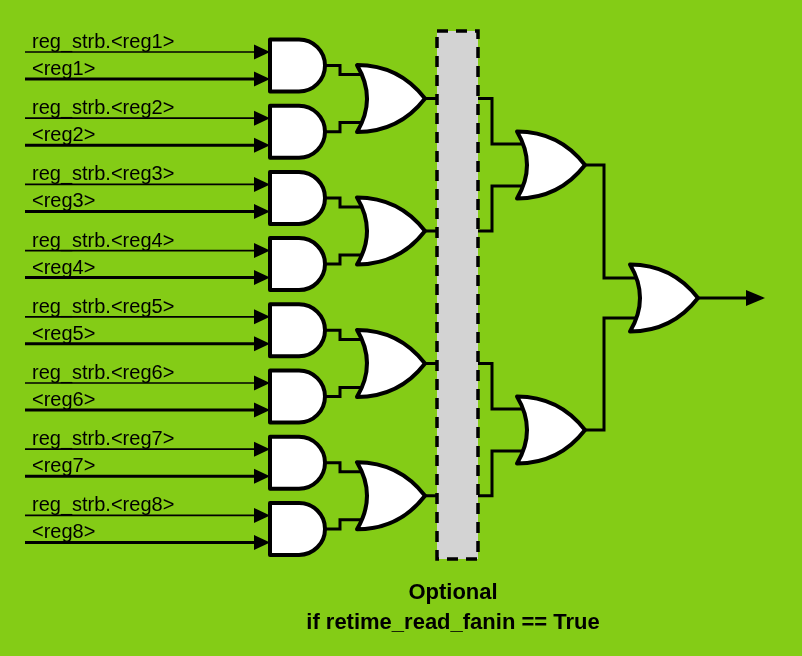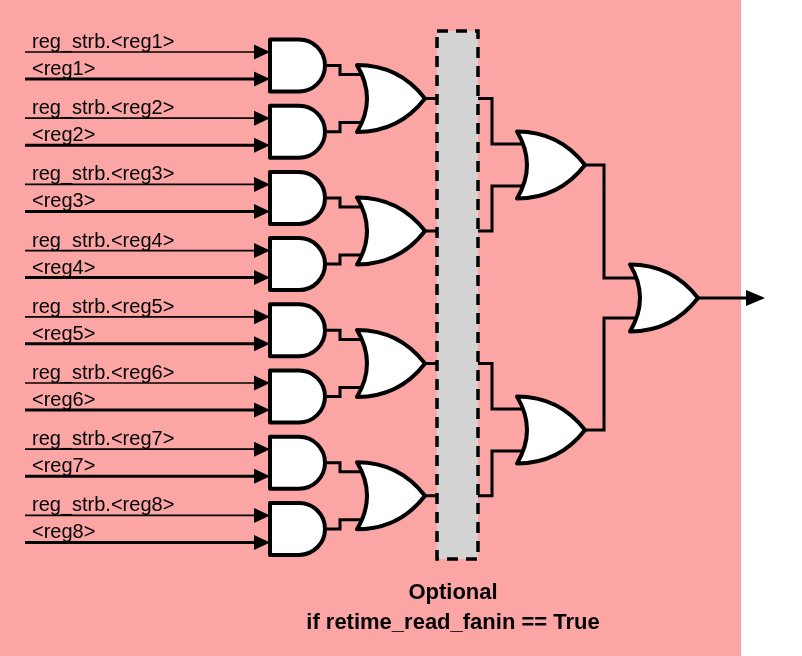--- a/index.html
+++ b/index.html
@@ -1,20 +1,20 @@
 <!DOCTYPE html>
 <html><head>
 <meta charset="utf-8">
 <style>
   html, body { margin: 0; padding: 0; background: #ffffff; }
   .canvas {
     position: relative;
-    width: 741px;
+    width: 802px;
     height: 656px;
-    background: #fca5a5;
+    background: #84cc16;
     font-family: "Liberation Sans", sans-serif;
   }
   svg { display: block; }
   .wire      { stroke: #000; fill: none; stroke-width: 3; }
   .wire-thin { stroke: #000; fill: none; stroke-width: 1.7; }
   .gate      { stroke: #000; fill: #fff; stroke-width: 4; stroke-linejoin: round; }
   .arrow     { fill: #000; stroke: none; }
   .lbl  { font: 20px "Liberation Sans", sans-serif; fill: #000; }
   .cap  { font: bold 22px "Liberation Sans", sans-serif; fill: #000; text-anchor: middle; }
   .optbox { stroke: #000; stroke-width: 3.5; stroke-dasharray: 11 8; }

